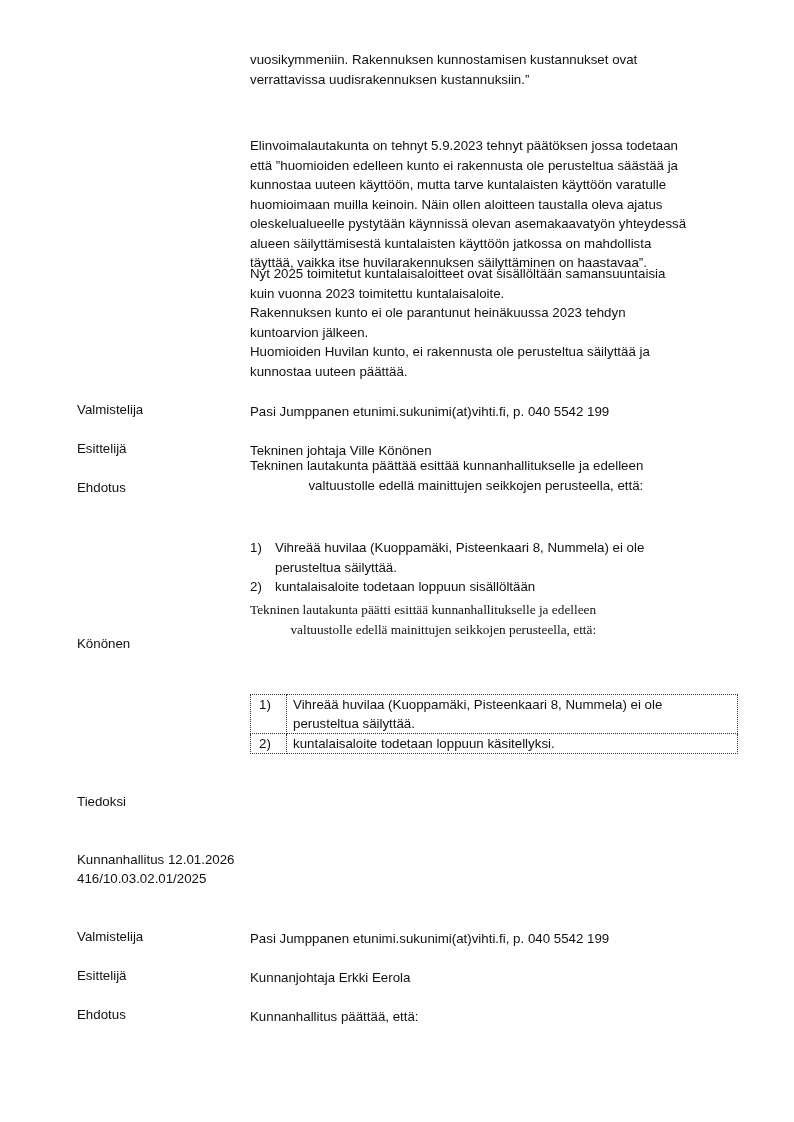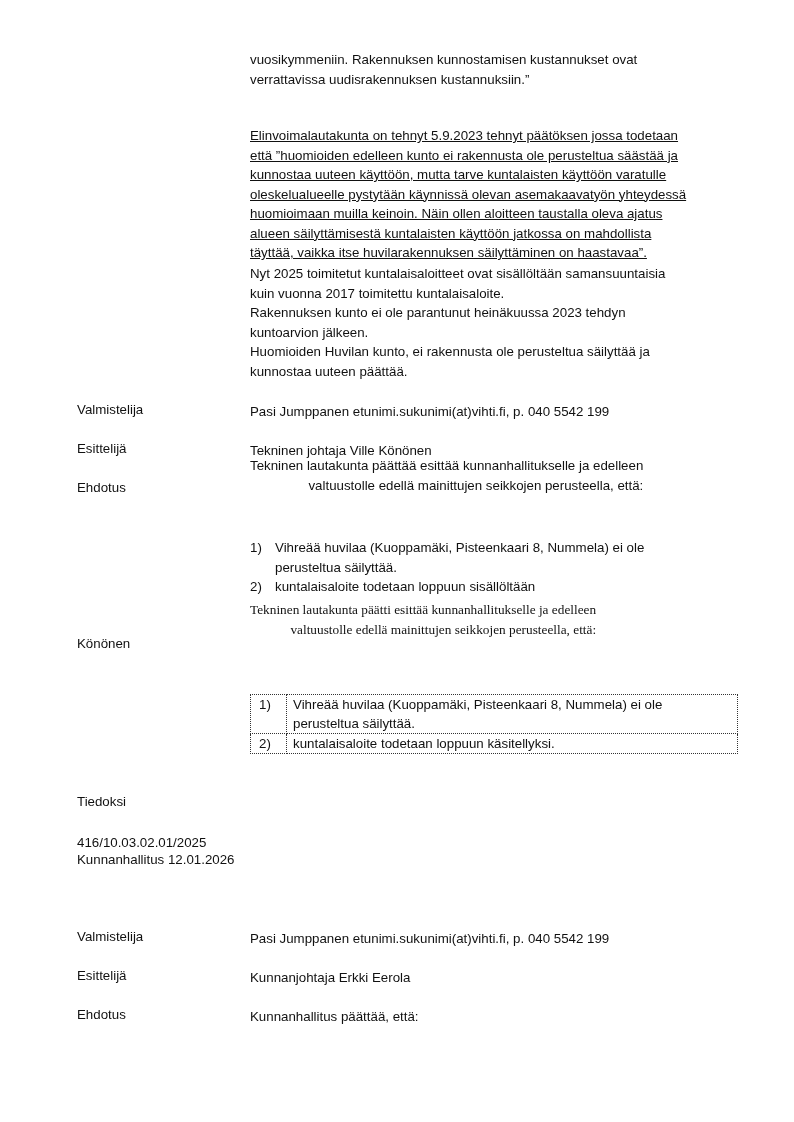--- a/index.html
+++ b/index.html
@@ -29,33 +29,33 @@
     table.decision td div { white-space: nowrap; }
   </style>
 </head>
 <body>
 
 <div class="para" style="top:50px;">
   <div>vuosikymmeniin.   Rakennuksen kunnostamisen kustannukset ovat</div>
   <div>verrattavissa uudisrakennuksen kustannuksiin.”</div>
 </div>
 
-<div class="para" style="top:126px;text-decoration:underline;">
+<div class="para" style="top:136px;">
   <div>Elinvoimalautakunta on tehnyt 5.9.2023 tehnyt  päätöksen jossa todetaan</div>
   <div>että ”huomioiden edelleen kunto ei rakennusta ole perusteltua säästää ja</div>
   <div>kunnostaa uuteen käyttöön, mutta tarve kuntalaisten käyttöön varatulle</div>
+  <div>huomioimaan muilla keinoin. Näin ollen aloitteen taustalla oleva ajatus</div>
   <div>oleskelualueelle pystytään käynnissä olevan asemakaavatyön yhteydessä</div>
-  <div>huomioimaan muilla keinoin. Näin ollen aloitteen taustalla oleva ajatus</div>
   <div>alueen säilyttämisestä kuntalaisten käyttöön jatkossa on mahdollista</div>
   <div>täyttää, vaikka itse huvilarakennuksen säilyttäminen on haastavaa”.</div>
 </div>
 
 <div class="para" style="top:264px;">
   <div>Nyt 2025 toimitetut kuntalaisaloitteet ovat sisällöltään samansuuntaisia</div>
-  <div>kuin vuonna 2017 toimitettu kuntalaisaloite.</div>
+  <div>kuin vuonna 2023 toimitettu kuntalaisaloite.</div>
   <div>Rakennuksen kunto ei ole parantunut heinäkuussa 2023 tehdyn</div>
   <div>kuntoarvion jälkeen.</div>
   <div>Huomioiden Huvilan kunto, ei rakennusta ole perusteltua säilyttää ja</div>
   <div>kunnostaa uuteen päättää.</div>
 </div>
 
 <div class="label" style="top:402px;">Valmistelija</div>
 <div class="value" style="top:402px;">Pasi Jumppanen   etunimi.sukunimi(at)vihti.fi, p. 040 5542 199</div>
 
 <div class="label" style="top:441px;">Esittelijä</div>
@@ -99,21 +99,21 @@
     <td>
       <div>kuntalaisaloite todetaan loppuun käsitellyksi.</div>
     </td>
   </tr>
 </tbody>
   </table>
 
 <div class="label" style="top:794px;">Tiedoksi</div>
 
 <div class="abs" style="left:77px; top:852px;">Kunnanhallitus 12.01.2026</div>
-<div class="abs" style="left:77px; top:835px;">416/10.03.02.01/2025</div>
+<div class="abs" style="left:77px; top:871px;">416/10.03.02.01/2025</div>
 
 <div class="label" style="top:929px;">Valmistelija</div>
 <div class="value" style="top:929px;">Pasi Jumppanen   etunimi.sukunimi(at)vihti.fi, p. 040 5542 199</div>
 
 <div class="label" style="top:968px;">Esittelijä</div>
 <div class="value" style="top:968px;">Kunnanjohtaja  Erkki Eerola</div>
 
 <div class="label" style="top:1007px;">Ehdotus</div>
 <div class="value" style="top:1007px;">Kunnanhallitus  päättää, että:</div>
 

